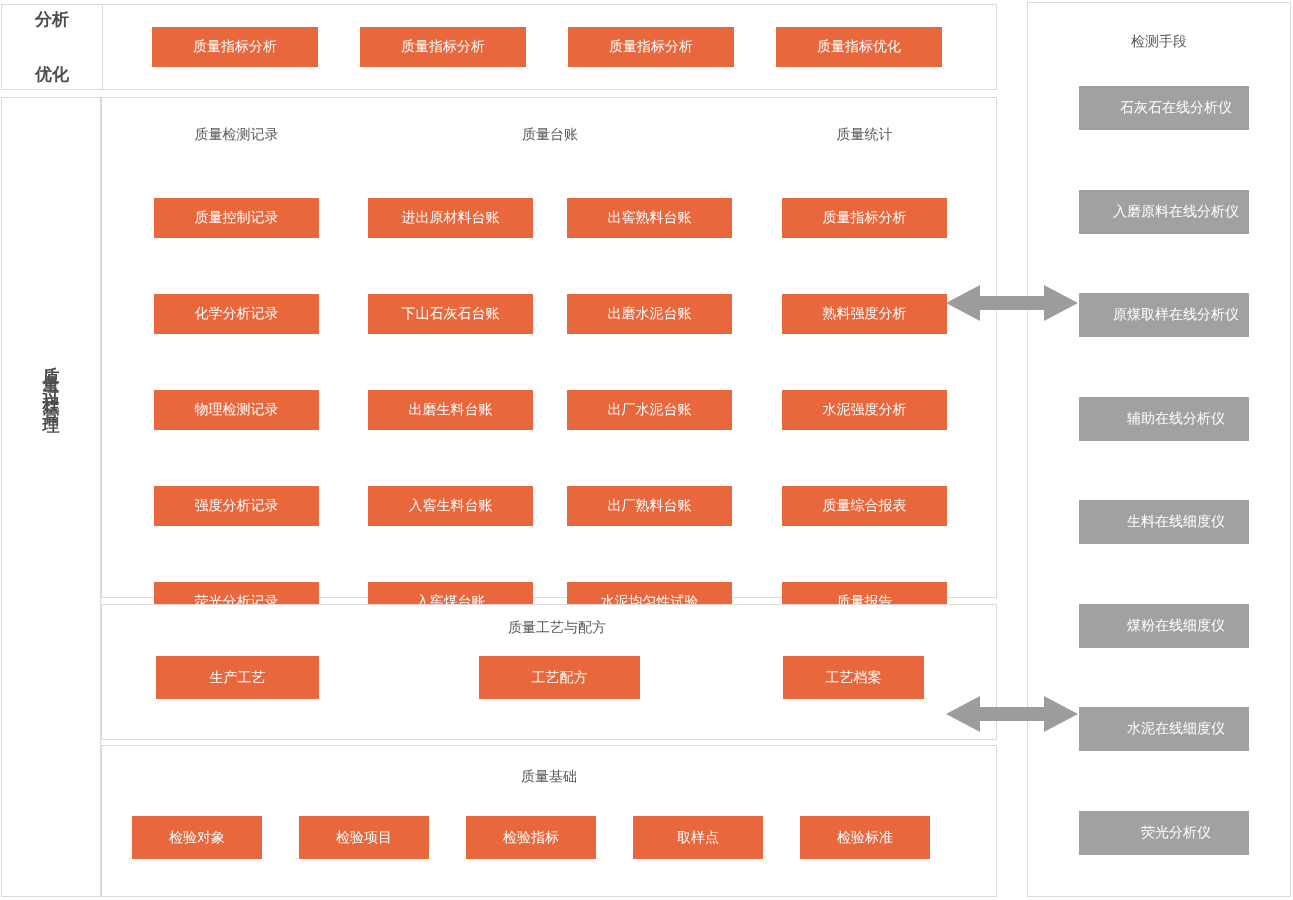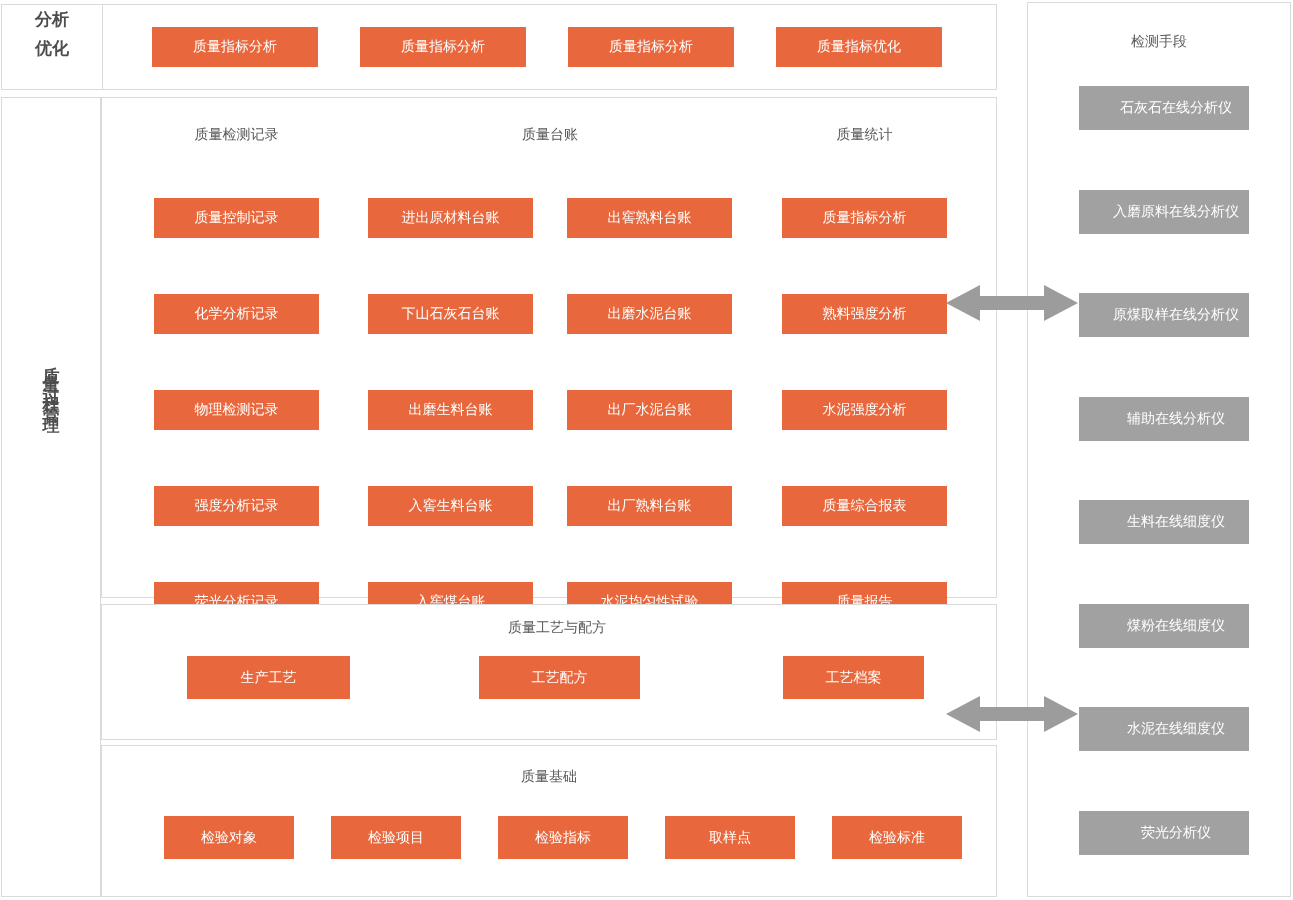--- a/index.html
+++ b/index.html
@@ -16,21 +16,21 @@
   .box{position:absolute;background:#fff;border:1px solid var(--border);box-sizing:border-box;}
   .section-header{position:absolute;color:var(--heading);font-size:14px;text-align:center;white-space:nowrap;}
   .obtn,.gbtn{display:flex;align-items:center;justify-content:center;color:#fff;font-size:14px;
     white-space:nowrap;cursor:pointer;box-sizing:border-box;}
   .obtn{background:var(--orange);}
   .gbtn{background:var(--gray);padding-left:24px;}
   
   #top-band{left:1px;top:4px;width:996px;height:86px;}
   #top-band .label-cell{position:absolute;left:0;top:0;width:100px;height:100%;
     border-right:1px solid var(--border);display:flex;flex-direction:column;align-items:center;
-    justify-content:flex-start;color:var(--sidelabel);font-size:17px;font-weight:bold;line-height:29px;}
+    justify-content:space-between;color:var(--sidelabel);font-size:17px;font-weight:bold;line-height:29px;}
   #top-band .btn-row{position:absolute;left:100px;right:0;top:0;bottom:0;
     display:flex;align-items:center;padding-left:50px;gap:42px;}
   #top-band .btn-row .obtn{width:166px;height:40px;flex:0 0 166px;}
   
   #main-left{left:1px;top:97px;width:100px;height:800px;}
   #main-left .vlabel{position:absolute;top:255px;left:50%;transform:translateX(-50%);
     writing-mode:vertical-rl;letter-spacing:10px;color:var(--sidelabel);
     font-size:17px;font-weight:bold;white-space:nowrap;}
   
   #box-records{left:101px;top:97px;width:896px;height:501px;}
@@ -38,26 +38,26 @@
   #box-records .hdr2{left:266px;top:28px;width:364px;}
   #box-records .hdr3{left:680px;top:28px;width:165px;}
   .grid-col{position:absolute;top:0;width:165px;padding-top:100px;display:flex;
     flex-direction:column;gap:56px;}
   .grid-col .obtn{height:40px;flex:0 0 40px;}
   #col-1{left:52px;} #col-2{left:266px;} #col-3{left:465px;} #col-4{left:680px;}
   
   #box-process{left:101px;top:604px;width:896px;height:136px;}
   #box-process .section-header{left:0;right:0;top:14px;padding-left:16px;}
   #box-process .obtn{position:absolute;top:51px;height:43px;}
-  #btn-proc-0{left:54px;width:163px;margin-left:31px;} #btn-proc-1{left:377px;width:161px;} #btn-proc-2{left:681px;width:141px;}
+  #btn-proc-0{left:54px;width:163px;} #btn-proc-1{left:377px;width:161px;} #btn-proc-2{left:681px;width:141px;}
   
   #box-foundation{left:101px;top:745px;width:896px;height:152px;}
   #box-foundation .section-header{left:0;right:0;top:22px;}
   #box-foundation .btn-row{position:absolute;left:0;top:70px;display:flex;
-    padding-left:62px;gap:37px;border-radius:17px;}
+    padding-left:30px;gap:37px;border-radius:17px;}
   #box-foundation .btn-row .obtn{width:130px;height:43px;flex:0 0 130px;}
   
   #right-panel{left:1027px;top:2px;width:264px;height:895px;}
   #right-panel .section-header{left:0;right:0;top:30px;}
   #right-panel .btn-col{position:absolute;left:51px;top:83px;width:170px;display:flex;
     flex-direction:column;gap:59.5px;}
   #right-panel .gbtn{height:44px;flex:0 0 44px;}
   
   .link-arrow{position:absolute;width:132px;height:40px;color:var(--arrow);}
   #arrow-1{left:946px;top:283px;}

